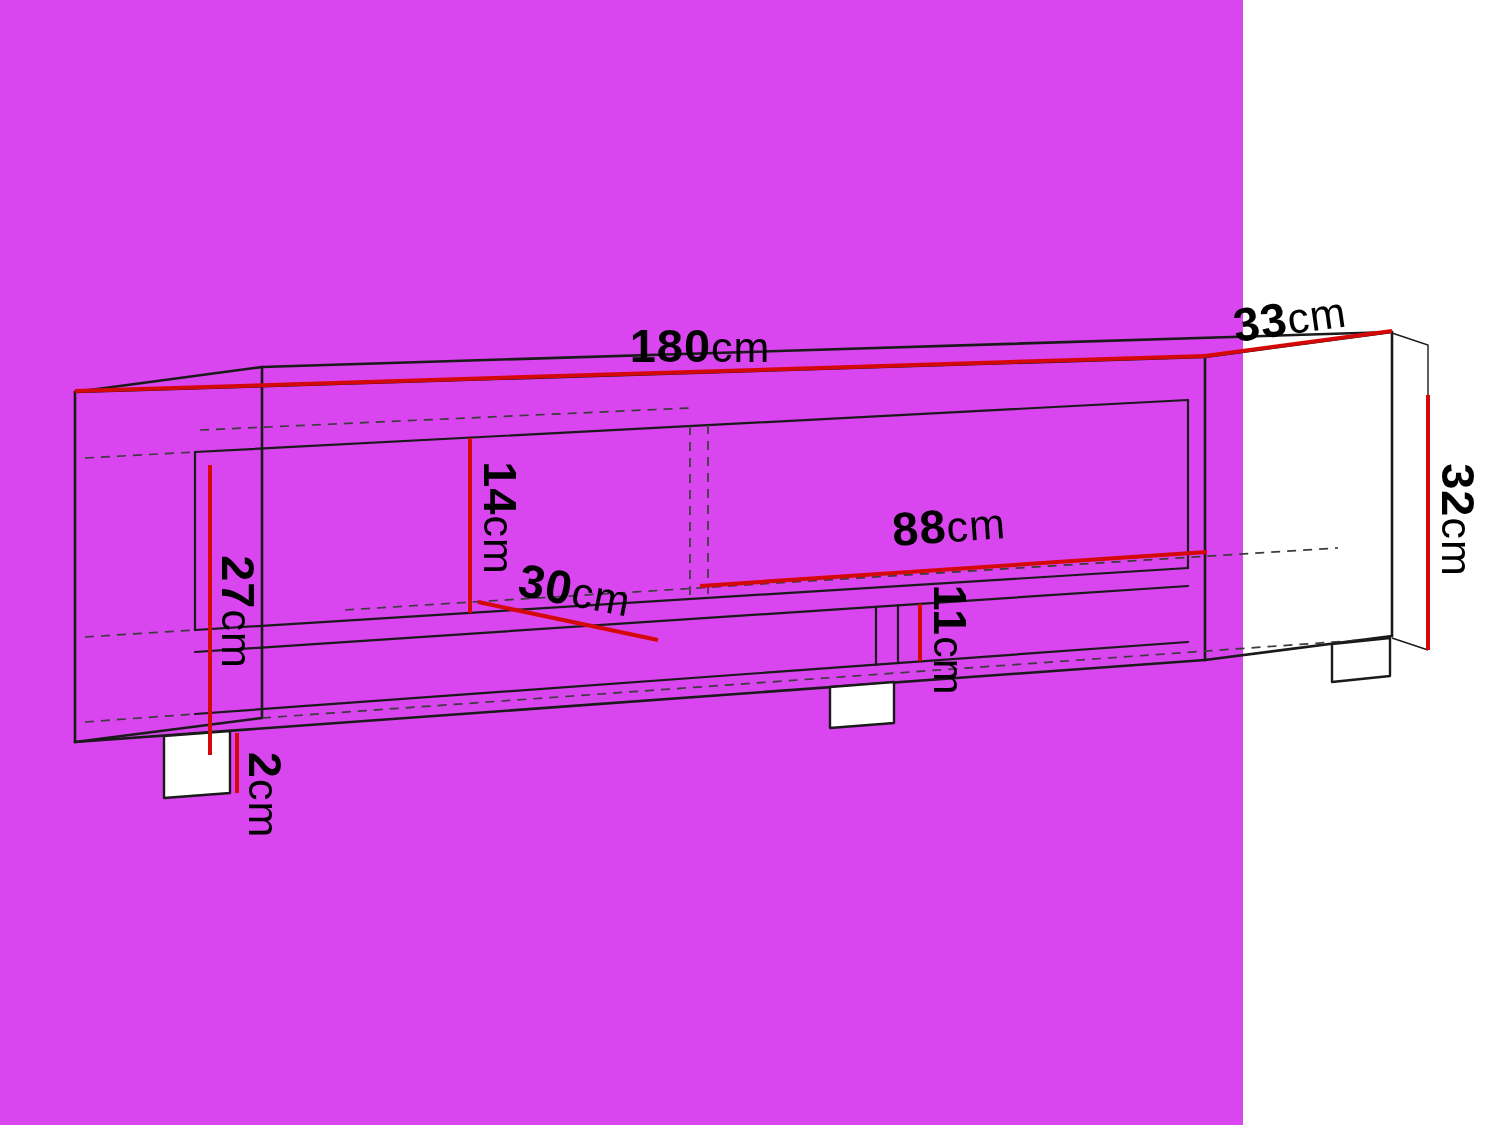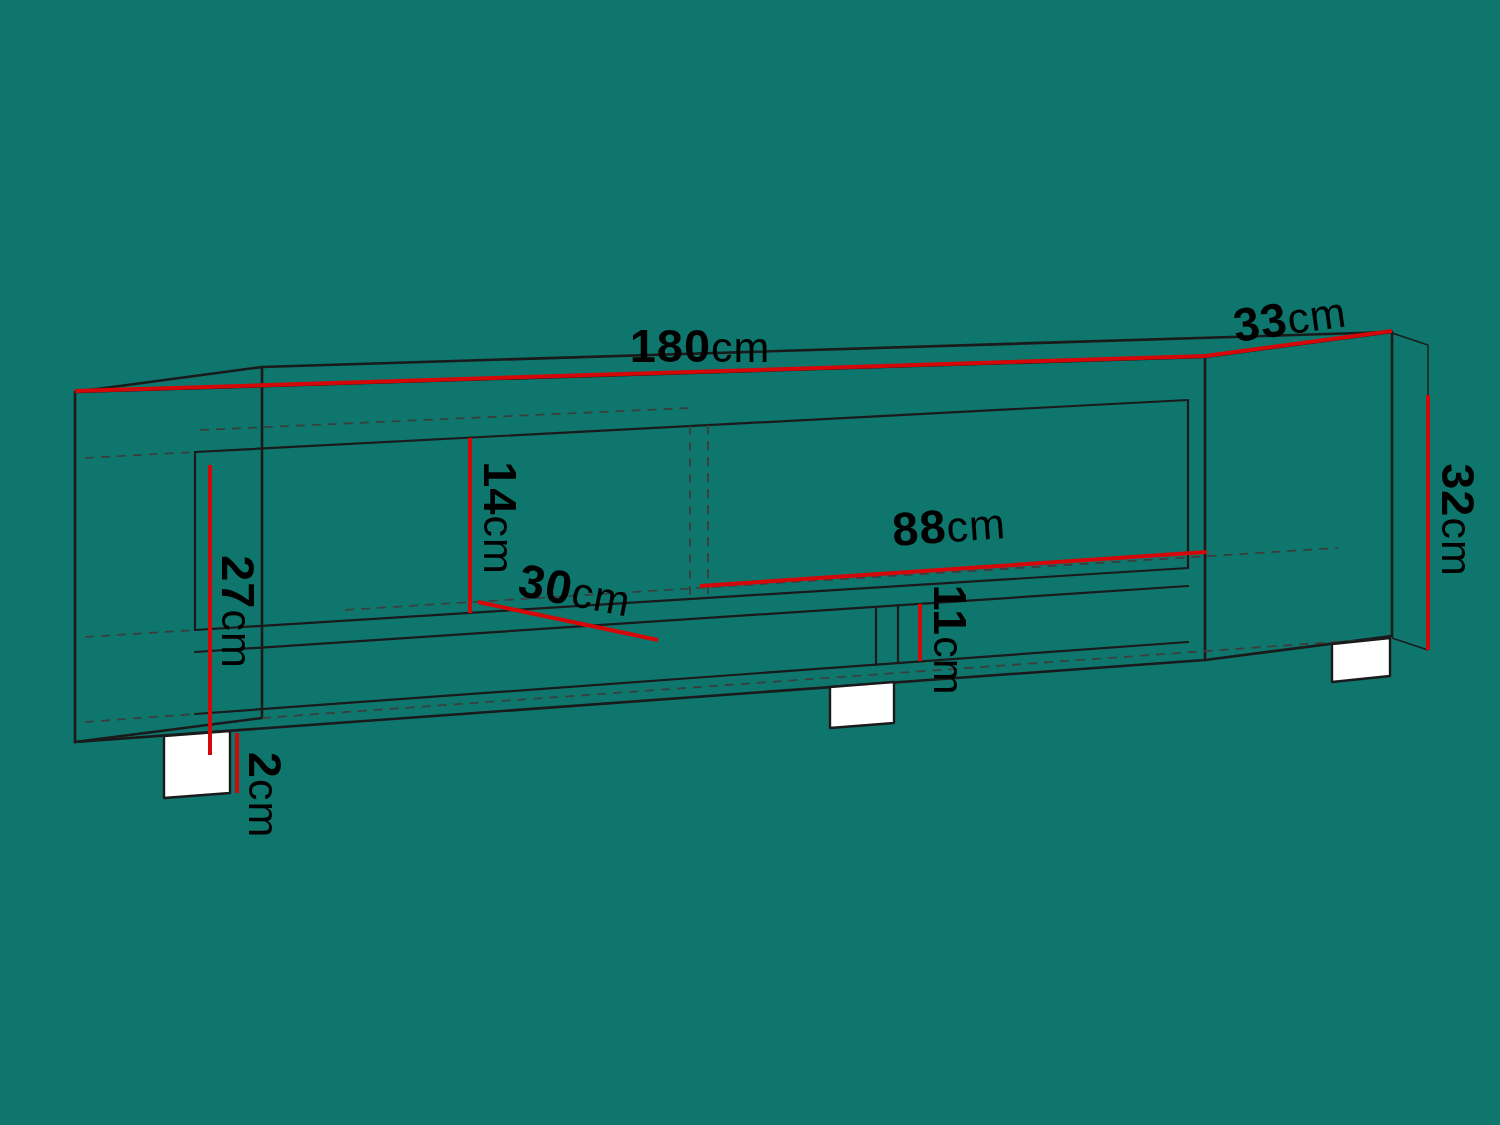--- a/index.html
+++ b/index.html
@@ -1,19 +1,19 @@
 <!DOCTYPE html>
 <html><head>
 <meta charset="utf-8">
 <style>
   html,body{
     margin:0;padding:0;background:#ffffff;
     width:1500px;height:1125px;overflow:hidden;
   }
-  .stage{position:relative;width:1500px;height:1125px;background:#0f766e;}
+  .stage{position:relative;width:1243px;height:1125px;background:#d946ef;}
   svg{display:block;}
   text{
     font-family:"Liberation Sans", sans-serif;
     fill:#000;
   }
   .num{font-weight:700;font-size:47px;letter-spacing:1px;}
   .unit{font-weight:400;font-size:43px;letter-spacing:1px;}
   .outline{fill:none;stroke-width:2.6;stroke-linejoin:round;stroke-linecap:round;}
   .inner{fill:none;stroke-width:2.2;stroke-linecap:round;}
   .dashed{fill:none;stroke-width:1.7;stroke-dasharray:9 7;}

